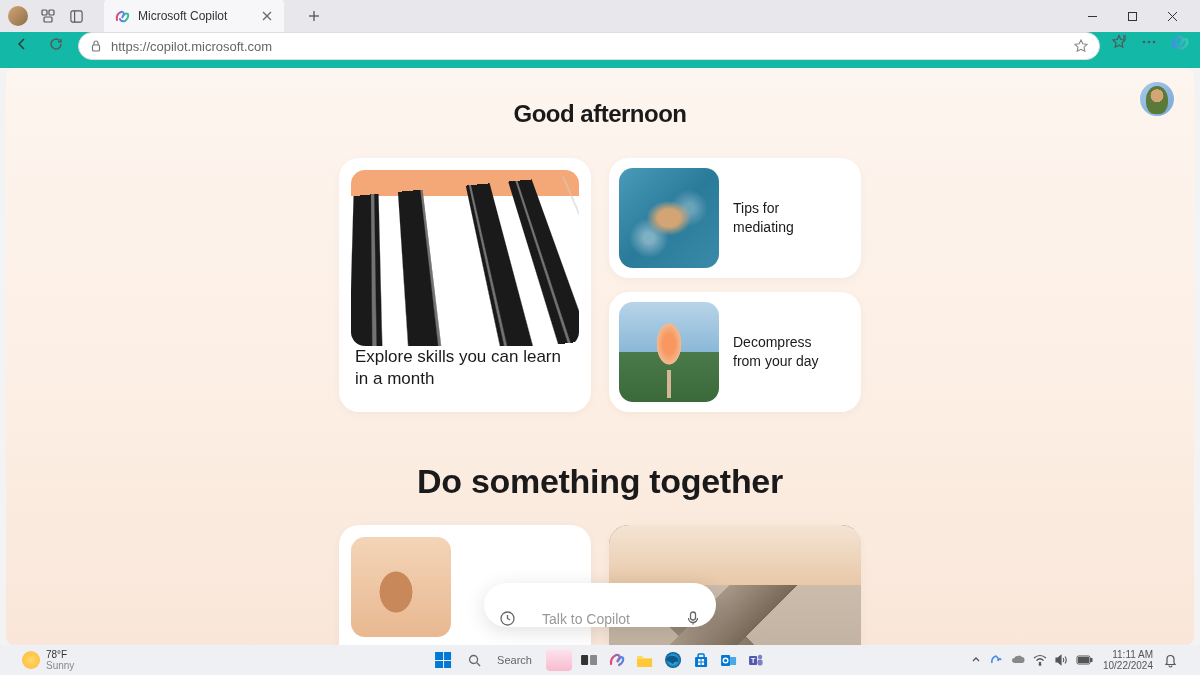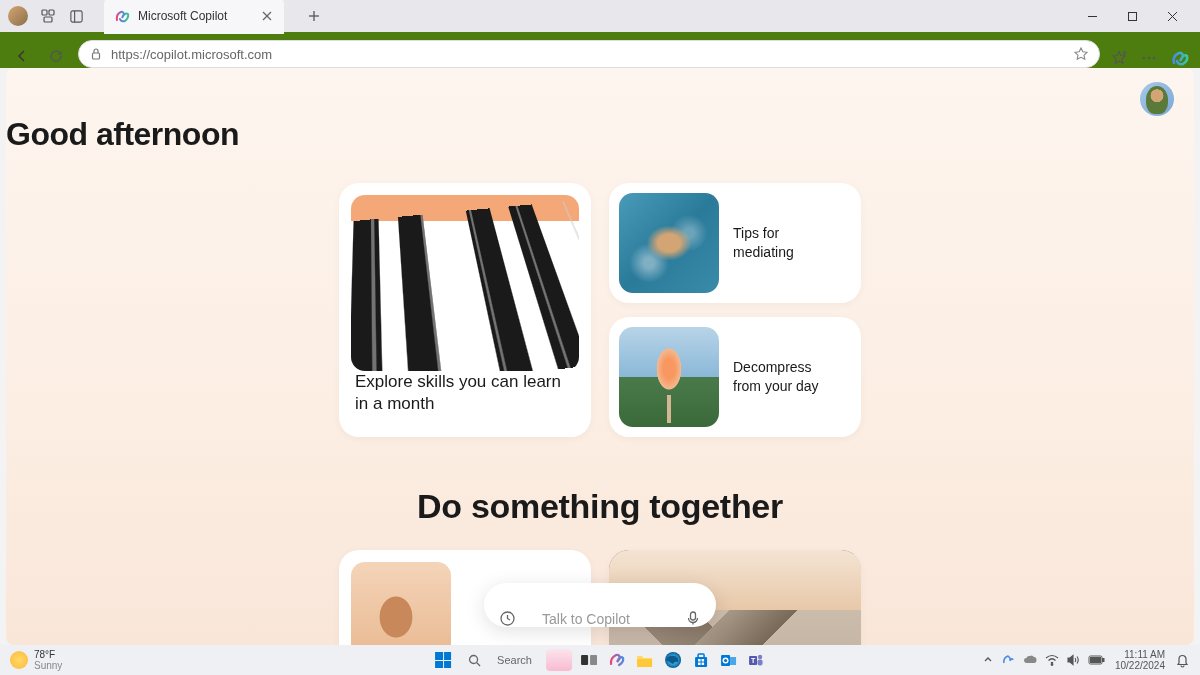--- a/index.html
+++ b/index.html
@@ -12,32 +12,32 @@
 .tb-icon { width: 16px; height: 16px; display: flex; align-items: center; justify-content: center; color: #555; cursor: pointer; }
 .tab { display: flex; align-items: center; background: #f7f7f9; border-radius: 6px 6px 0 0; padding: 5px 10px; margin-left: 8px; gap: 8px; height: 36px; min-width: 180px; }
 .tab-favicon { width: 16px; height: 16px; }
 .tab-title { font-size: 12px; color: #333; flex: 1; }
 .tab-close { width: 14px; height: 14px; color: #666; cursor: pointer; }
 .new-tab { width: 28px; height: 28px; display: flex; align-items: center; justify-content: center; color: #555; cursor: pointer; margin-left: 4px; }
 .titlebar-right { margin-left: auto; display: flex; gap: 0; }
 .win-btn { width: 40px; height: 32px; display: flex; align-items: center; justify-content: center; color: #333; cursor: pointer; }
 
 
-.addrbar { height: 36px; background: #4d7c0f; display: flex; align-items: flex-end; padding: 0 10px; gap: 10px; }
+.addrbar { height: 36px; background: #14b8a6; display: flex; align-items: flex-start; padding: 0 10px; gap: 10px; }
 .nav-icon { width: 24px; height: 24px; display: flex; align-items: center; justify-content: center; color: #555; cursor: pointer; }
 .url-box { flex: 1; height: 28px; background: #fff; border: 1px solid #ddd; border-radius: 14px; display: flex; align-items: center; padding: 0 10px; gap: 8px; }
 .url-text { font-size: 13px; color: #666; flex: 1; }
 .addr-right { display: flex; gap: 12px; align-items: center; }
 
 
 .content { position: absolute; top: 68px; left: 6px; right: 6px; bottom: 30px; background: linear-gradient(180deg, #fdf5ef 0%, #fceee3 60%, #f9e6d9 100%); border-radius: 8px; overflow: hidden; }
 .avatar-top { position: absolute; top: 14px; right: 20px; width: 34px; height: 34px; border-radius: 50%; background: linear-gradient(135deg,#a8c8e8,#7aa8d8); cursor: pointer; overflow:hidden; }
 .avatar-top::after{content:"";position:absolute;inset:4px 6px 2px 6px;background:radial-gradient(circle at 50% 35%,#d4a574 30%,transparent 31%),linear-gradient(#5a7a3a,#5a7a3a);border-radius:50% 50% 40% 40%;}
 
-.greeting { font-size: 32px; font-weight: 600; color: #1a1a1a; margin-top: 48px; letter-spacing: -0.5px; }
+.greeting { text-align: center; font-size: 24px; font-weight: 600; color: #1a1a1a; margin-top: 32px; letter-spacing: -0.5px; }
 
 .cards-row { display: flex; justify-content: center; gap: 18px; margin-top: 30px; padding: 0 20px; }
 .card-lg { width: 252px; background: #fff; border-radius: 20px; padding: 12px; cursor: pointer; box-shadow: 0 2px 8px rgba(0,0,0,0.04); }
 .card-lg .img { width: 100%; height: 176px; border-radius: 14px; }
 .piano { background: linear-gradient(180deg,#f4a878 0%,#f4a878 15%,#fff 15%,#fff 100%); position: relative; overflow: hidden; }
 .piano::before { content:""; position:absolute; inset:0; background:
   linear-gradient(90deg, transparent 12%, #1a1a1a 12%, #1a1a1a 22%, transparent 22%, transparent 30%, #1a1a1a 30%, #1a1a1a 40%, transparent 40%, transparent 58%, #1a1a1a 58%, #1a1a1a 68%, transparent 68%, transparent 76%, #1a1a1a 76%, #1a1a1a 86%, transparent 86%);
   transform: perspective(400px) rotateX(35deg) rotateZ(-8deg) scale(1.3); transform-origin: center 70%; }
 .piano::after { content:""; position:absolute; inset:0; background: repeating-linear-gradient(90deg, transparent 0, transparent 19%, #ccc 19%, #ccc 20%); transform: perspective(400px) rotateX(35deg) rotateZ(-8deg) scale(1.3); transform-origin: center 70%; opacity:0.5; }
 .card-lg .txt { font-size: 17px; font-weight: 500; color: #1a1a1a; margin-top: 0; padding: 0 4px 6px; line-height: 1.3; }
@@ -58,21 +58,21 @@
 .stretch { background: radial-gradient(ellipse 40px 50px at 45% 55%,#c8885a 40%,transparent 42%), linear-gradient(180deg,#f4d4b8,#e8b890); }
 .card-wide2 { width: 252px; height: 200px; background: #fff; border-radius: 20px; padding: 0; cursor: pointer; overflow: hidden; box-shadow: 0 2px 8px rgba(0,0,0,0.04); }
 .mountain { width: 100%; height: 100%; background: linear-gradient(180deg,#f4e4d4 0%,#e8c8a8 30%,transparent 30%), linear-gradient(135deg,transparent 40%,#a89888 40%,#786858 55%,transparent 55%), linear-gradient(45deg,transparent 35%,#988878 35%,#887868 50%,transparent 50%), linear-gradient(180deg,#d4c4b4,#b8a898); }
 
 
 .chat-input { position: absolute; bottom: 18px; left: 50%; transform: translateX(-50%); width: 232px; height: 44px; background: #fff; border-radius: 22px; display: flex; align-items: flex-end; padding: 0 14px; gap: 26px; box-shadow: 0 4px 20px rgba(0,0,0,0.12); }
 .chat-icon { width: 18px; height: 18px; color: #666; cursor: pointer; display:flex; align-items:center; justify-content:center; }
 .chat-placeholder { flex: 1; font-size: 14px; color: #999; }
 
 
-.taskbar { position: absolute; bottom: 0; left: 0; right: 0; height: 30px; background: #eef0f4; display: flex; align-items: center; padding: 0 10px; }
+.taskbar { position: absolute; bottom: 0; left: 0; right: 0; height: 30px; background: #eef0f4; display: flex; align-items: center; padding: 0 22px; }
 .weather { display: flex; align-items: center; gap: 6px; }
 .weather-icon { width: 18px; height: 18px; border-radius: 50%; background: radial-gradient(circle,#ffd966,#ffb838); }
 .weather-txt { font-size: 10px; line-height: 1.1; }
 .weather-txt .t { color: #333; font-weight: 500; }
 .weather-txt .c { color: #888; }
 .tb-center { position: absolute; left: 50%; transform: translateX(-50%); display: flex; align-items: center; gap: 6px; }
 .tb-item { width: 22px; height: 22px; display: flex; align-items: center; justify-content: center; cursor: pointer; border-radius: 3px; }
 .search-box { display: flex; align-items: center; gap: 16px; padding: 2px 8px; font-size: 11px; color: #666; }
 .win-logo { width:16px; height:16px; display:grid; grid-template:1fr 1fr/1fr 1fr; gap:1px; }
 .win-logo div { background:#0078d4; }

